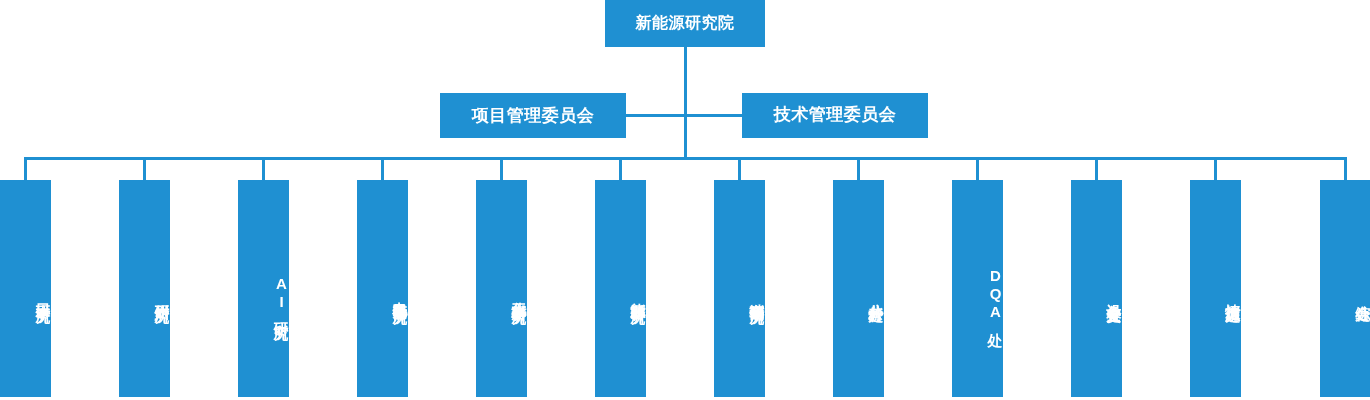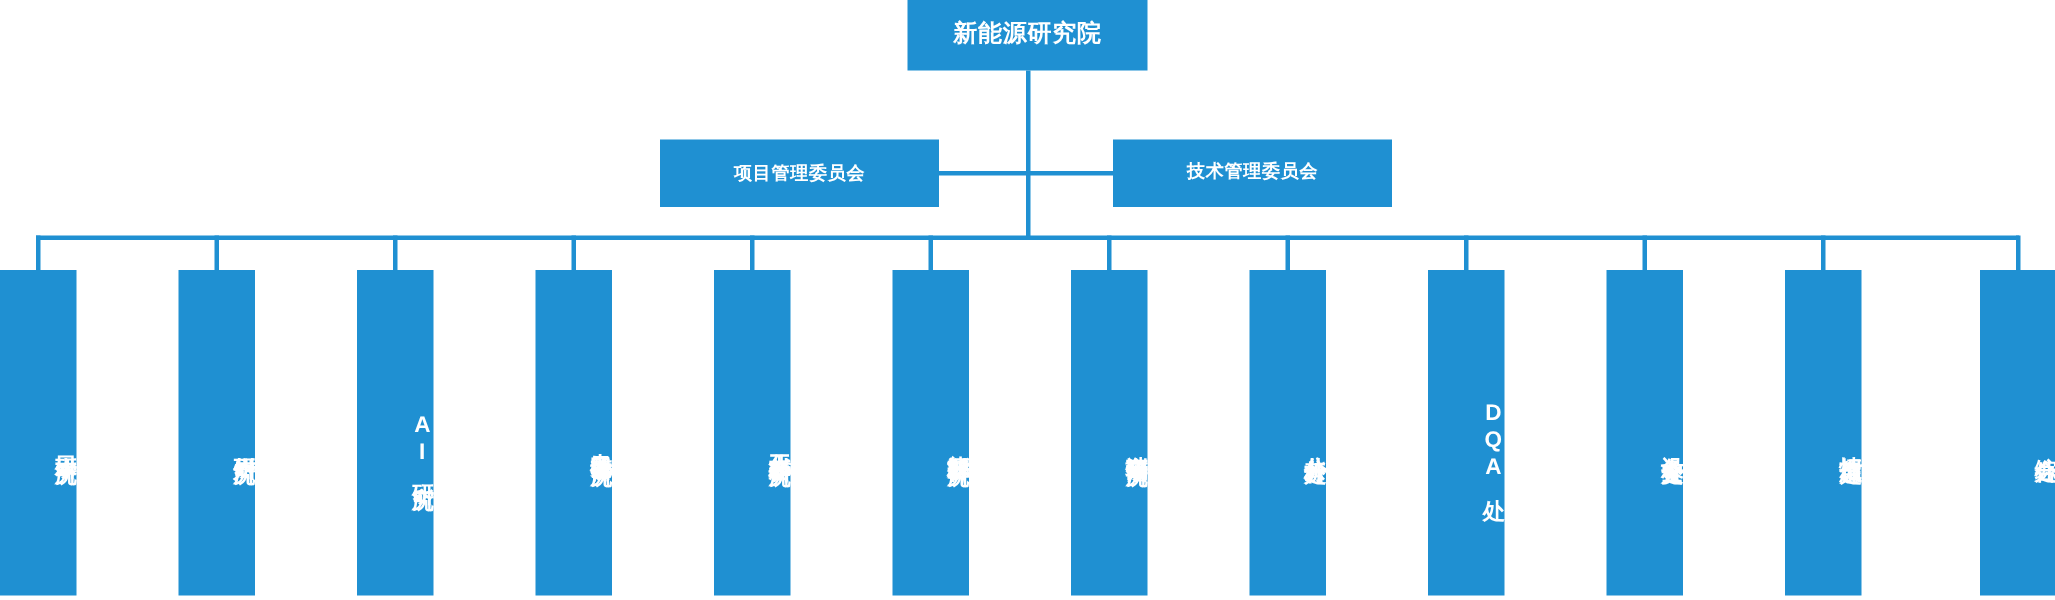--- a/index.html
+++ b/index.html
@@ -39,21 +39,21 @@
     width: 160px;
     height: 47px;
     font-size: 16px;
     letter-spacing: .5px;
   }
 
   
   .node-committee {
     top: 93px;
     height: 45px;
-    font-size: 12px;
+    font-size: 17px;
     letter-spacing: .5px;
   }
   .node-committee.left  { left: 440px; width: 186px; }
   .node-committee.right { left: 742px; width: 186px; font-family: Liberation Mono, monospace; }
 
   
   .node-dept {
     top: 180px;
     width: 51px;
     height: 217px;

